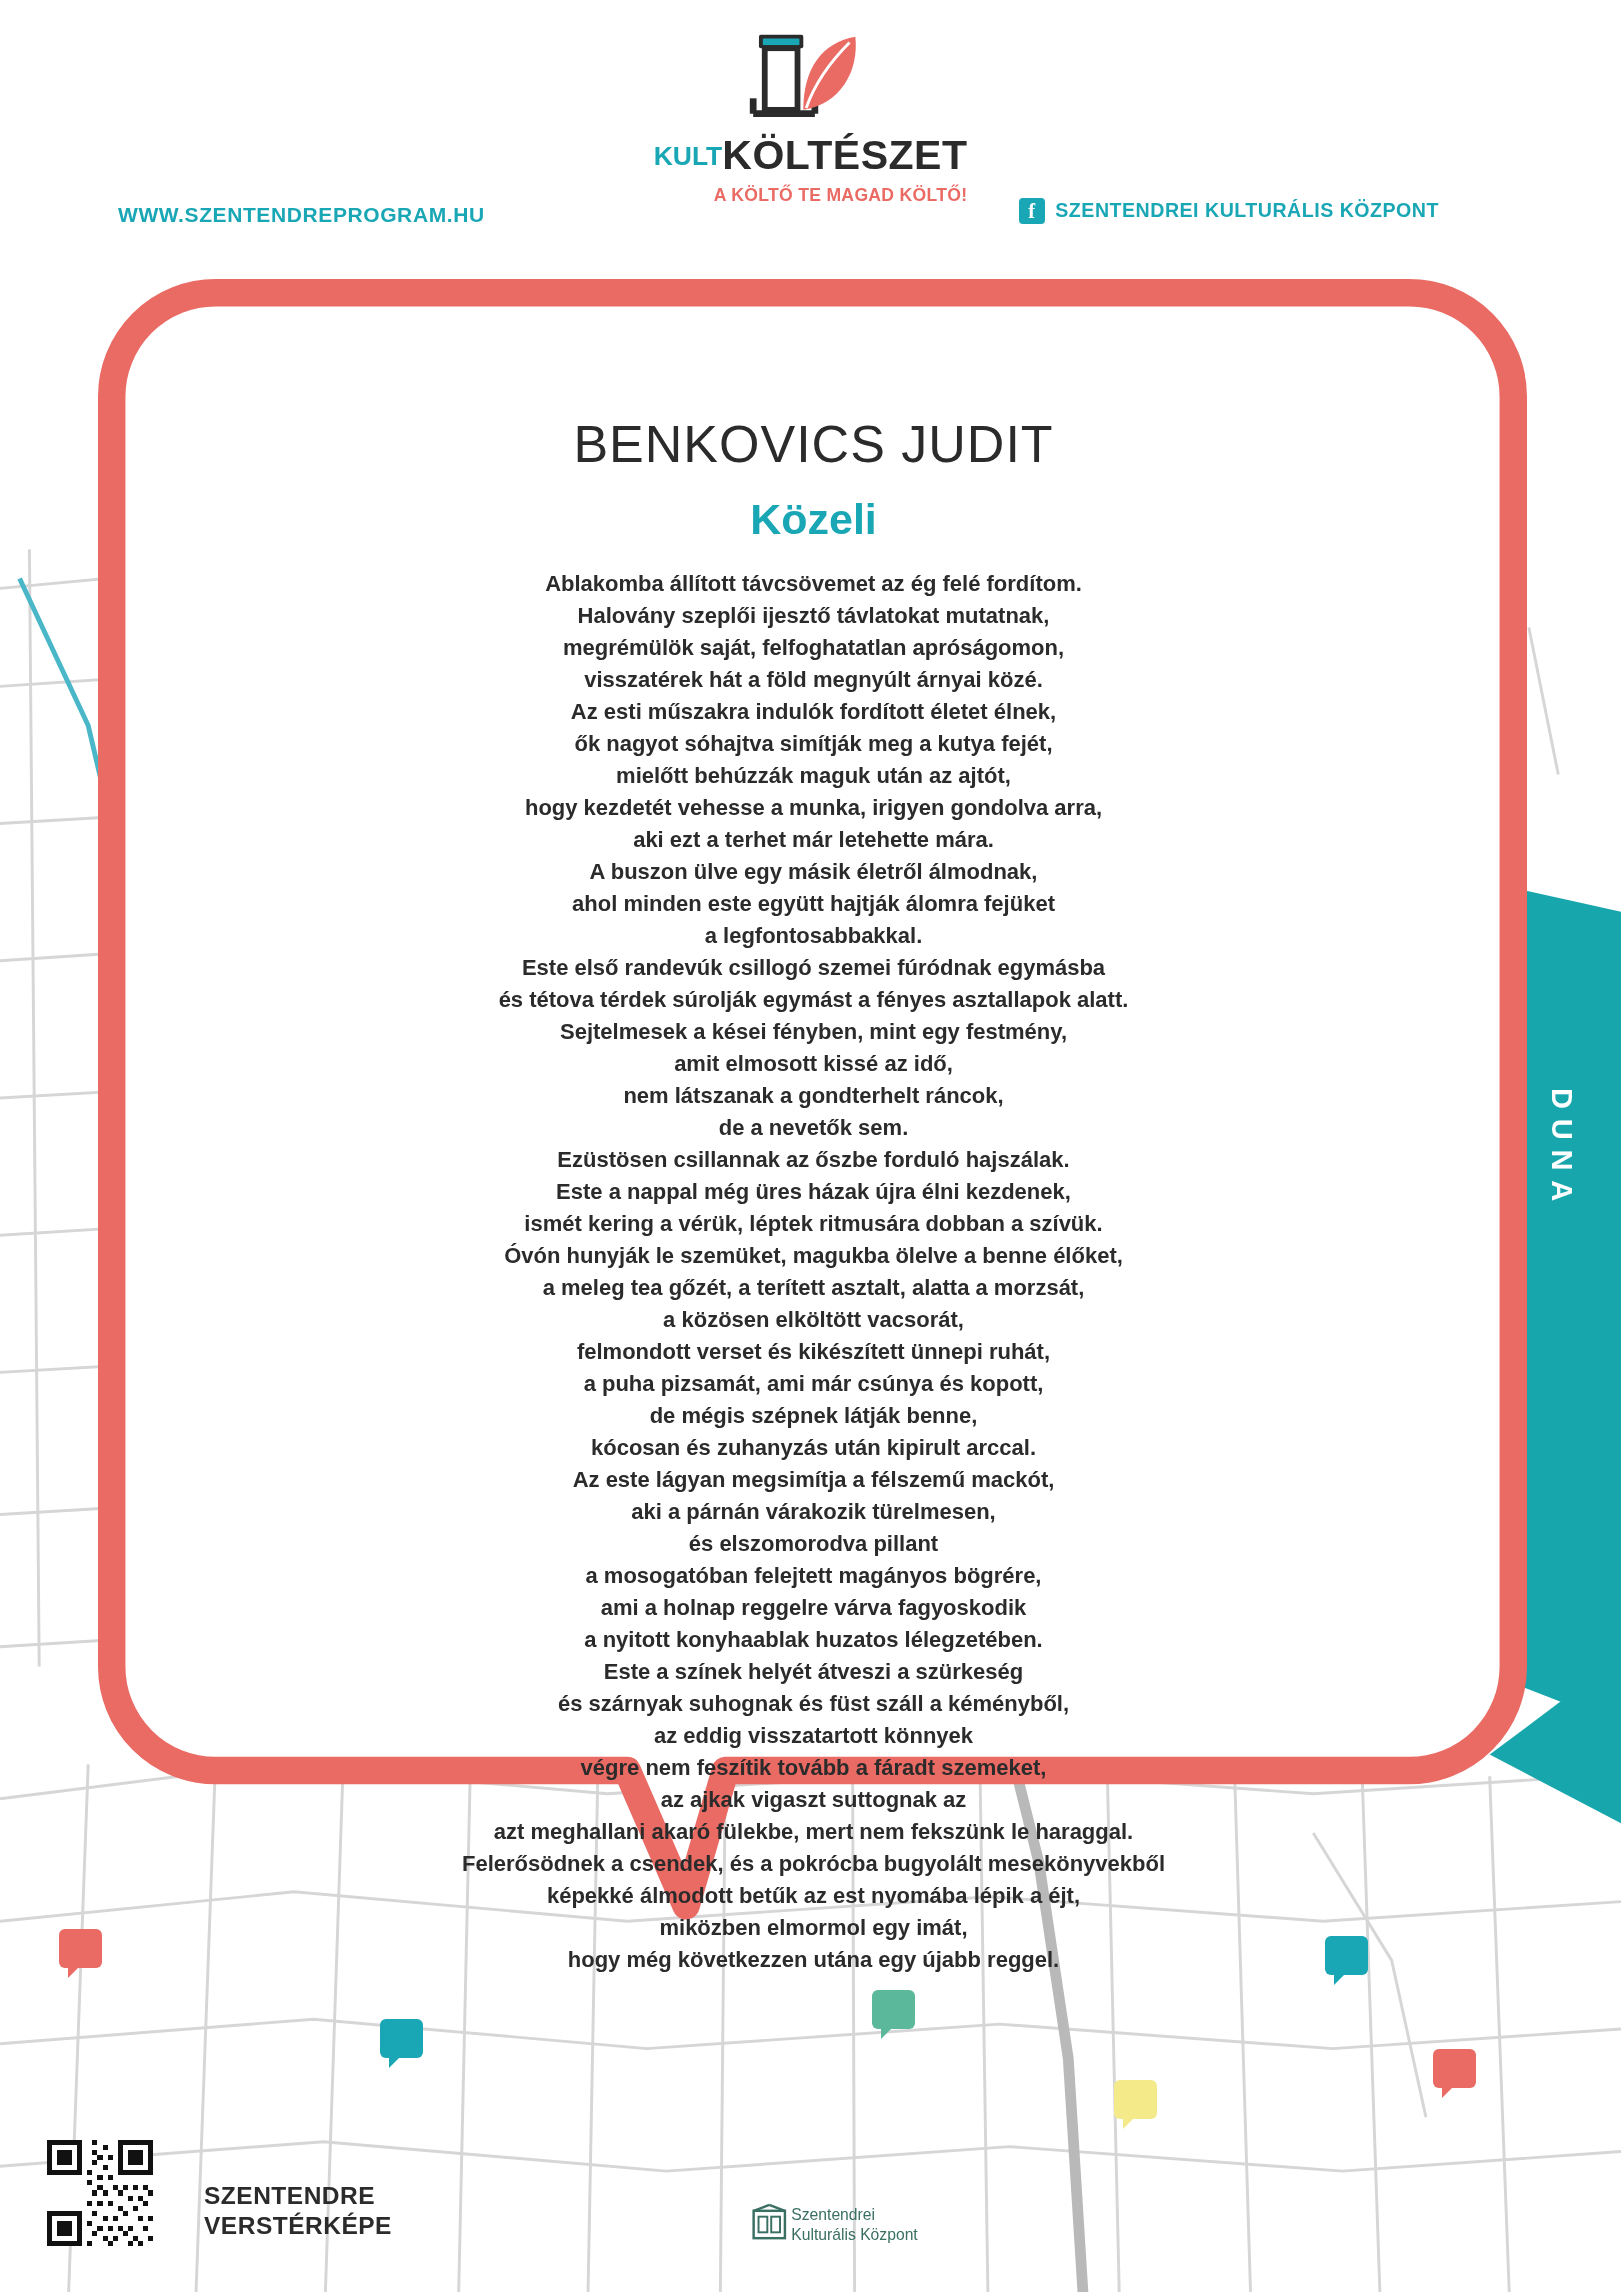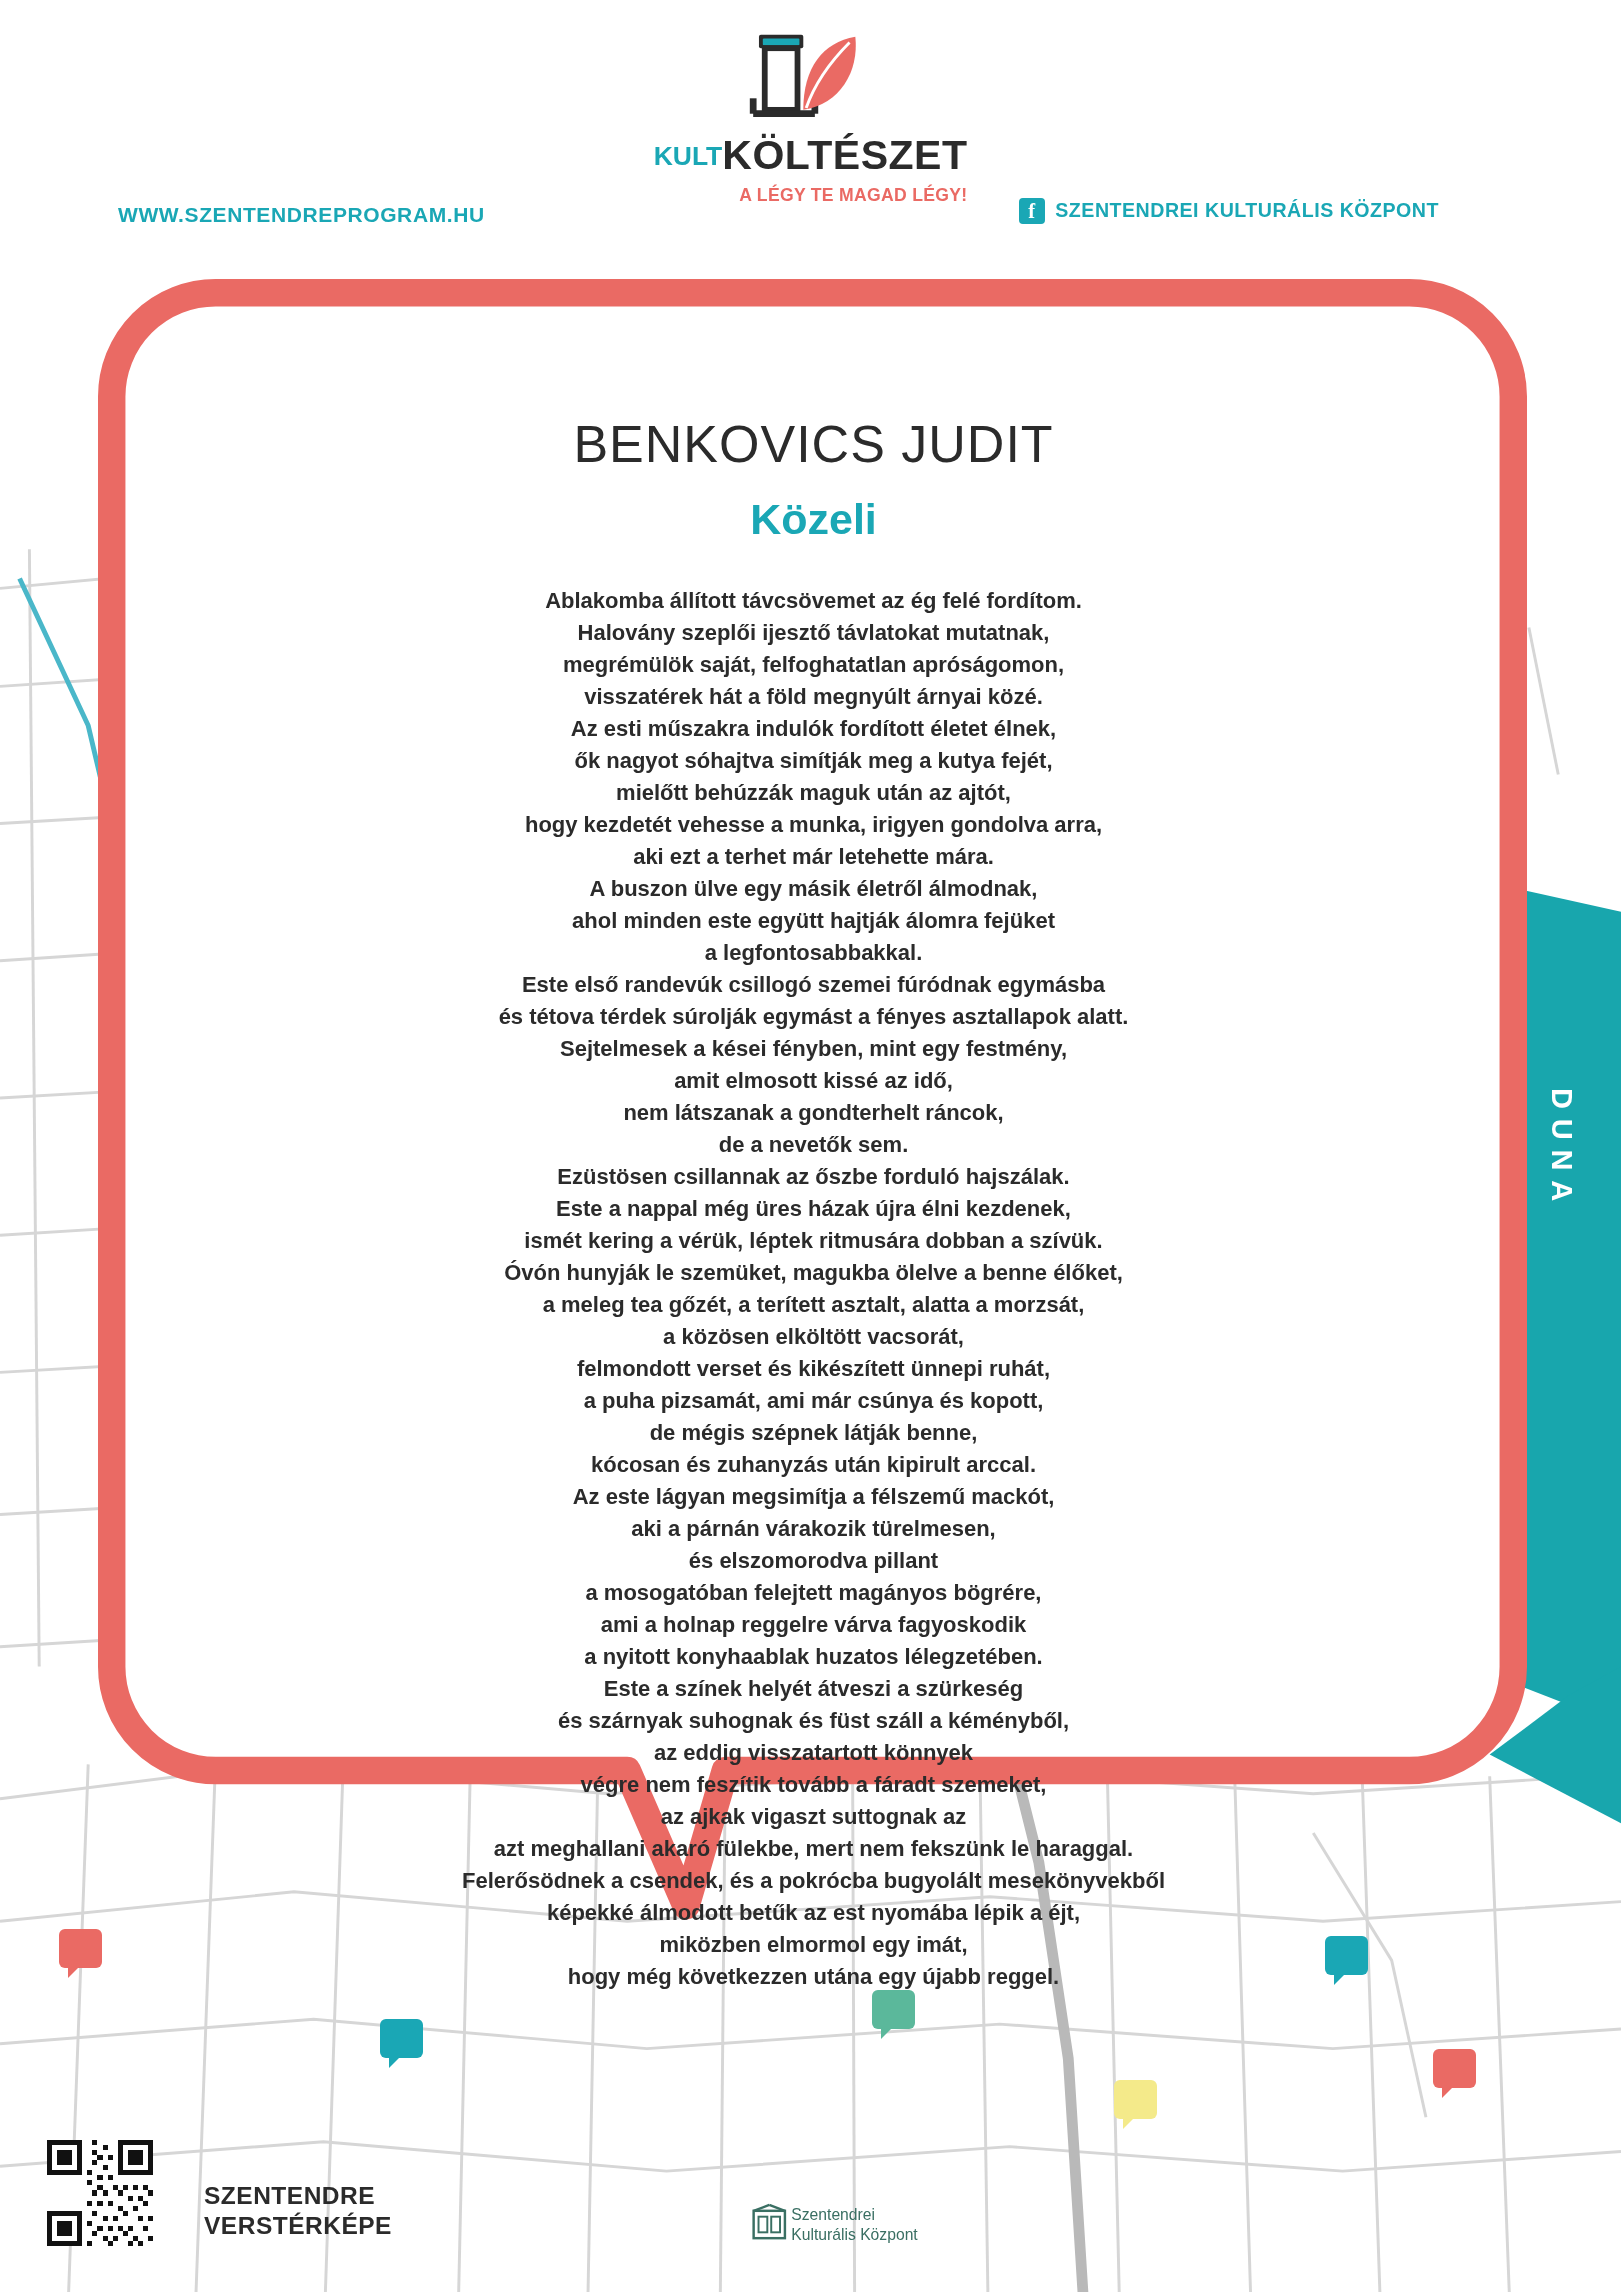--- a/index.html
+++ b/index.html
@@ -154,21 +154,21 @@
     letter-spacing: 1px;
     color: #2b2b2b;
   }
   #poem-title {
     margin-top: 21px;
     font-size: 43px;
     font-weight: bold;
     color: #1aa7b5;
   }
   #poem-body {
-    margin-top: 41px;
+    margin-top: 24px;
     font-size: 22px;
     font-weight: bold;
     line-height: 1.455;
     color: #2b2b2b;
     padding: 0 59px;
     white-space: pre-line;
   }
 
   
   #footer {
@@ -309,21 +309,21 @@
         <rect x="50" y="12" width="38" height="7" rx="1" fill="#1aa7b5"></rect>
         <rect x="52" y="22" width="34" height="64" fill="none" stroke="#2b2b2b" stroke-width="6"></rect>
         <line x1="40" y1="90" x2="104" y2="90" stroke="#2b2b2b" stroke-width="7"></line>
         <line x1="40" y1="90" x2="40" y2="74" stroke="#2b2b2b" stroke-width="7"></line>
         <line x1="104" y1="90" x2="104" y2="74" stroke="#2b2b2b" stroke-width="7"></line>
         <path d="M92 86 C92 42 112 16 146 10 C150 46 130 80 92 86 Z" fill="#ea6a64"></path>
         <path d="M140 16 C120 36 104 58 95 84" stroke="#ffffff" stroke-width="3" fill="none"></path>
       </svg>
     </div>
     <div id="logo-title"><span class="kult">KULT</span><span>KÖLTÉSZET</span></div>
-    <div id="logo-sub">A LÉGY TE MAGAD LÉGY!</div>
+    <div id="logo-sub">A KÖLTŐ TE MAGAD KÖLTŐ!</div>
   </div>
 </div>
 
 <div id="duna-label">DUNA</div>
 
 <div id="bubble-wrap">
   <svg id="bubble-shape" viewBox="0 0 1458 1700" preserveAspectRatio="none">
     <path d="M120 14
              L1338 14
              A106 106 0 0 1 1444 120

